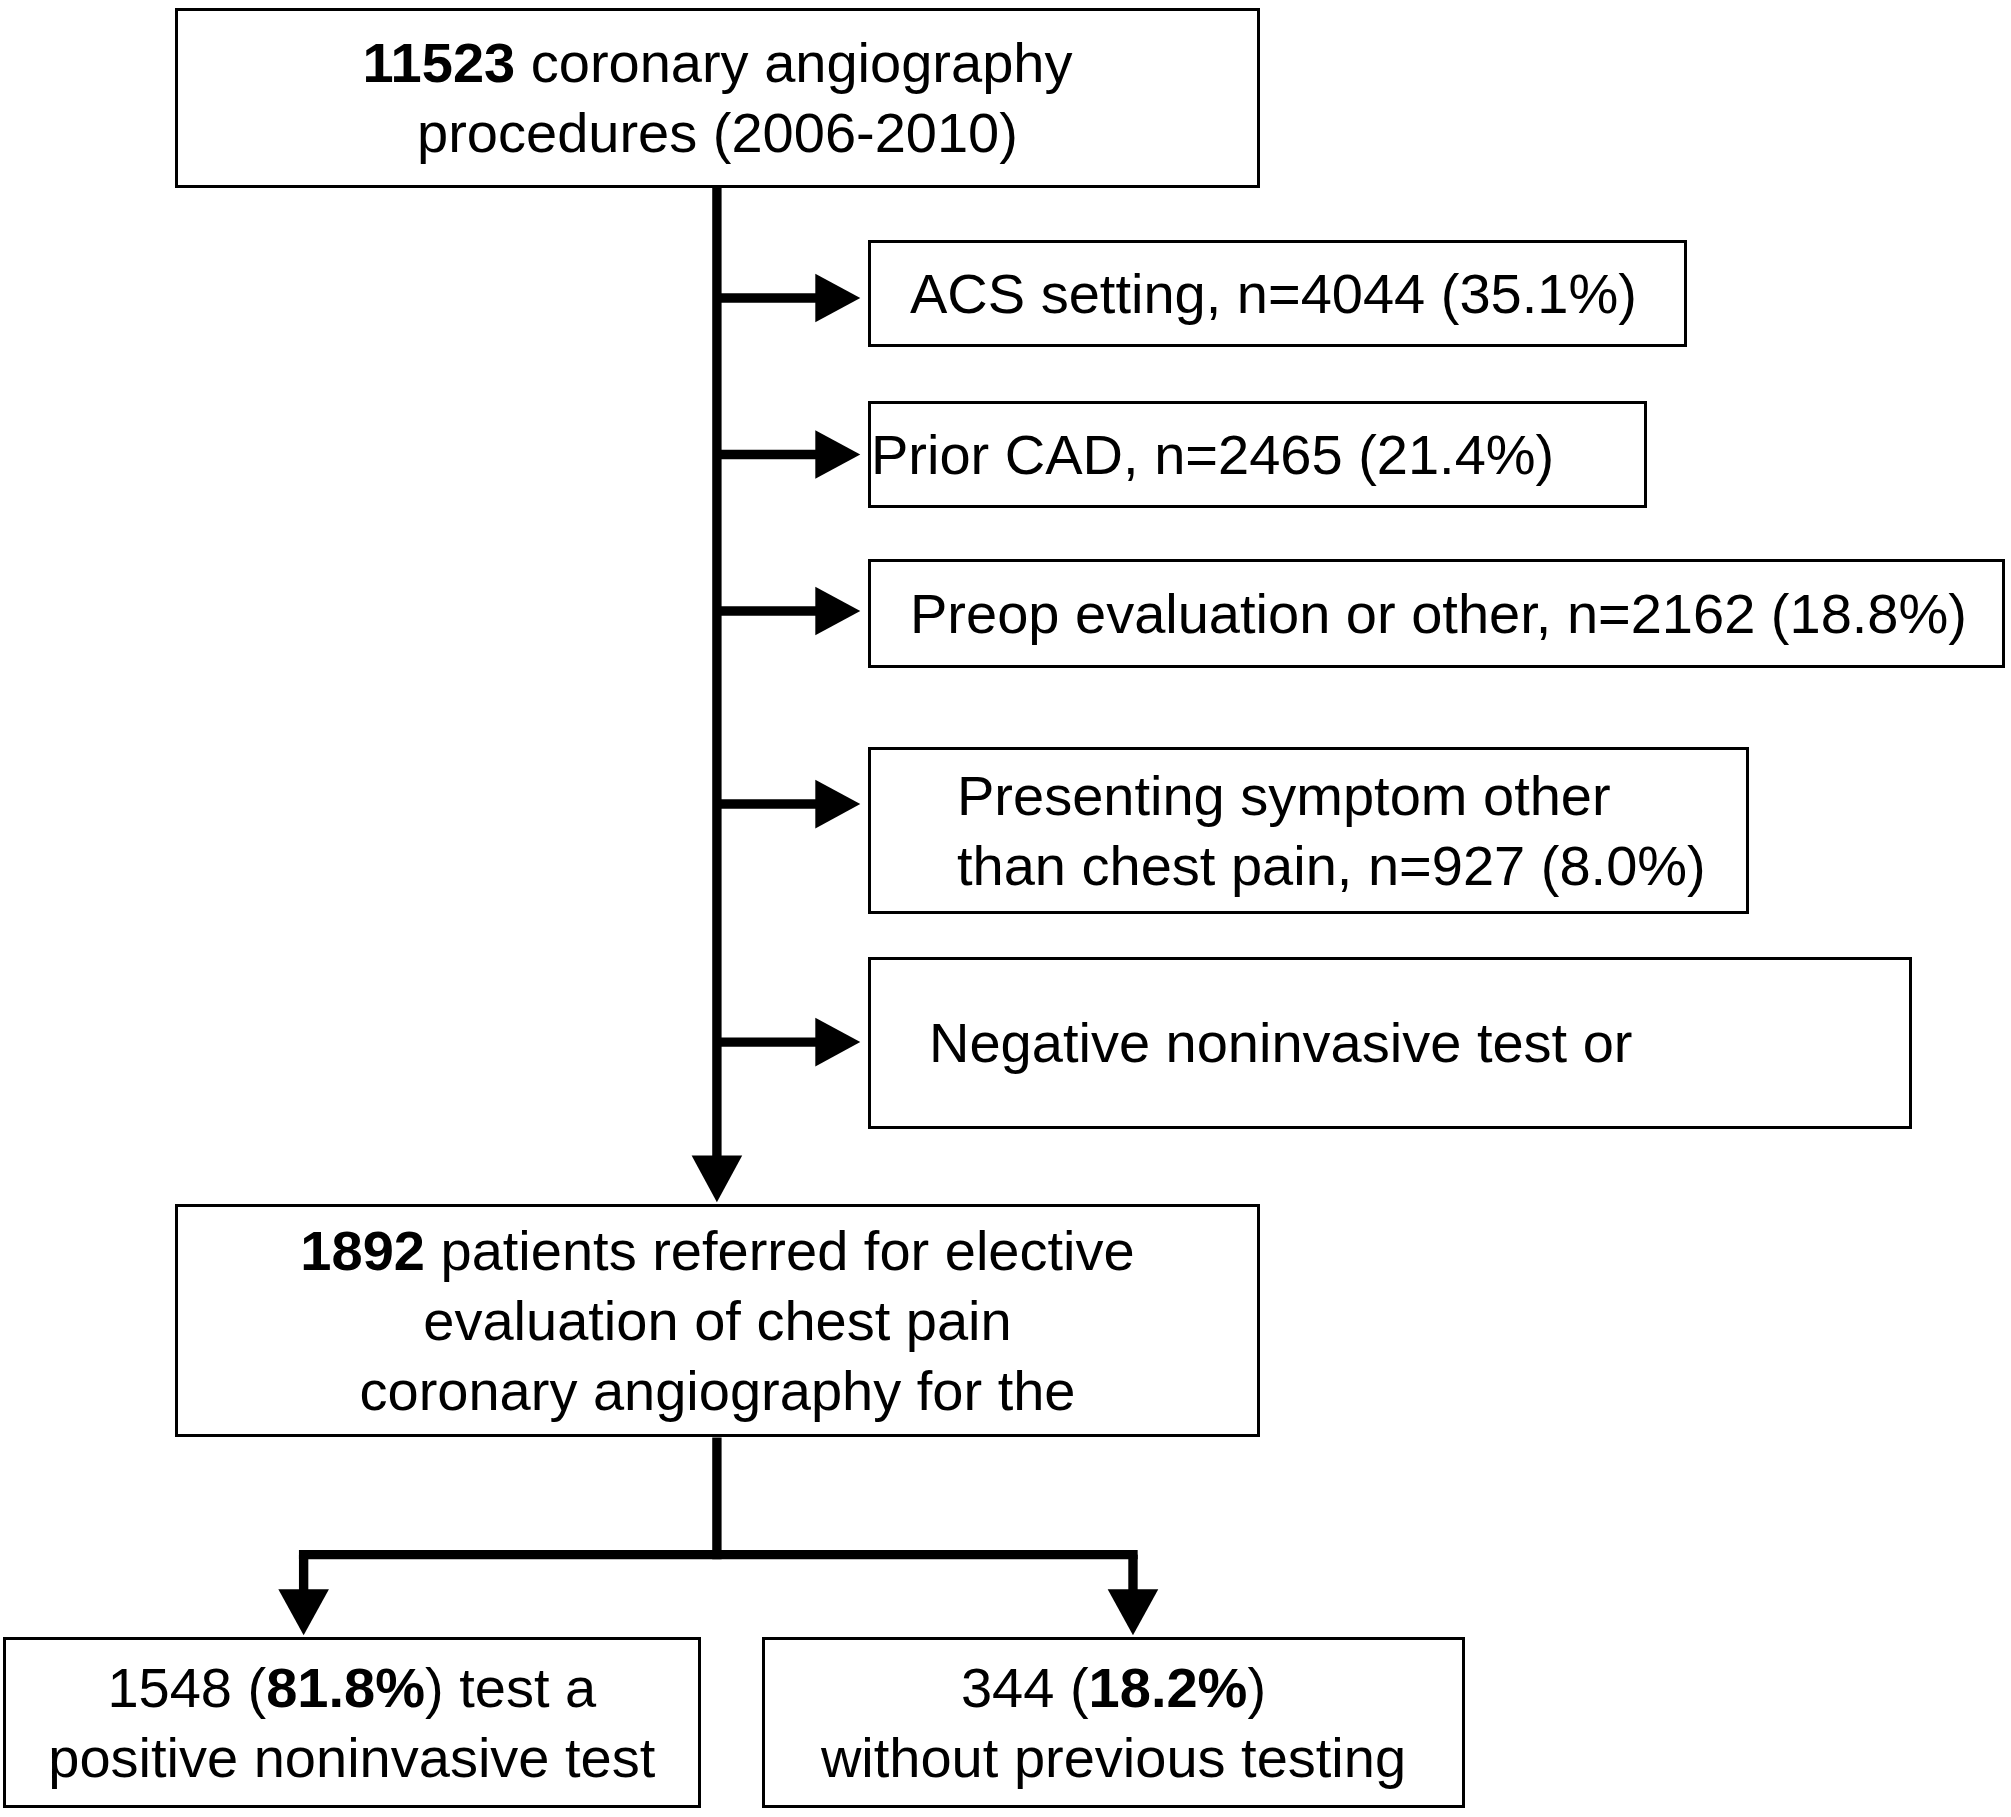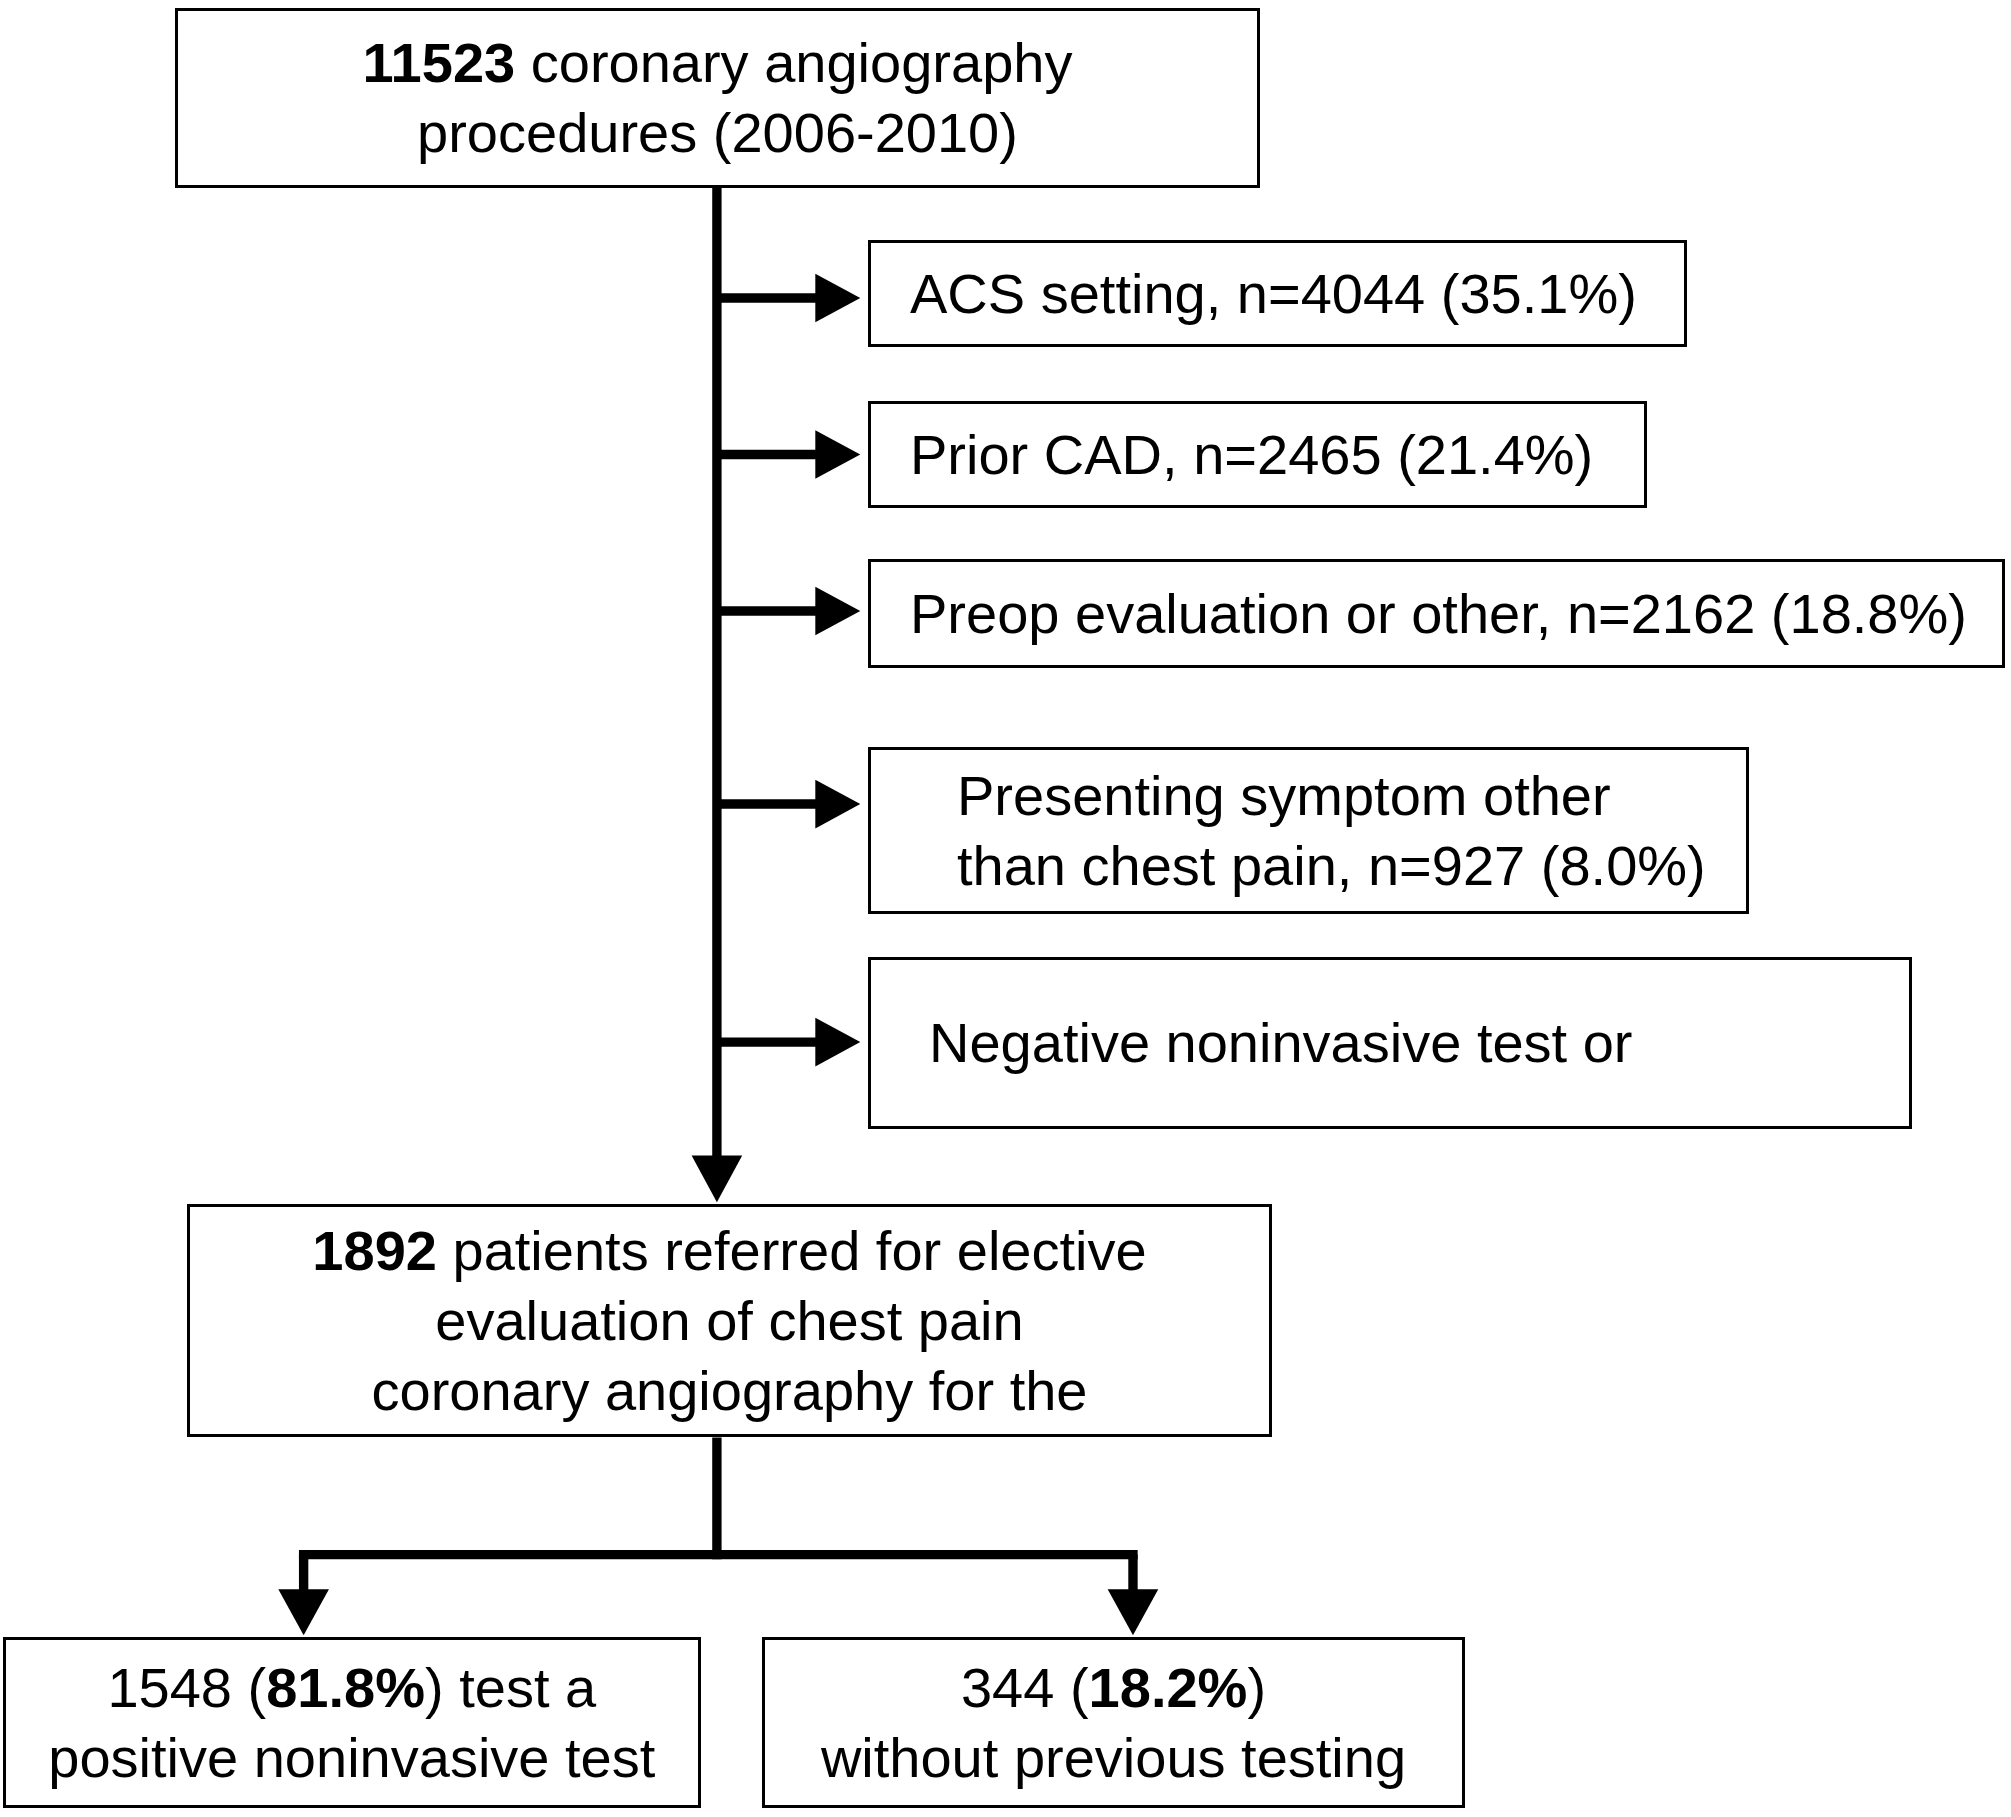--- a/index.html
+++ b/index.html
@@ -35,26 +35,26 @@
   }
   .center-text { align-items: center; text-align: center; }
   .left-text   { align-items: flex-start; text-align: left; }
   .line { white-space: nowrap; }
   b { font-weight: bold; }
 
   
   #total-box   { left: 175px;  top: 7.5px;    width: 1085px; height: 180px; }
   
   #excl-0 { left: 868px; top: 240px;  width: 819px;  height: 107px; padding-left: 39px; }
-  #excl-1 { left: 868px; top: 401px;  width: 779px;  height: 107px; padding-left: 39px; }
+  #excl-1 { left: 868px; top: 401px;  width: 779px;  height: 107px; }
   #excl-2 { left: 868px; top: 559px;  width: 1137px; height: 109px; padding-left: 39px; }
   #excl-3 { left: 868px; top: 747px;  width: 881px;  height: 167px; padding-left: 86px; }
   #excl-4 { left: 868px; top: 957px; width: 1044px; height: 172px; padding-left: 58px; }
   
-  #cohort-box  { left: 175px;  top: 1204px; width: 1085px; height: 233px; margin-left: 12px; }
+  #cohort-box  { left: 175px;  top: 1204px; width: 1085px; height: 233px; }
   
   #outcome-left  { left: 2.8px;   top: 1637px; width: 698px; height: 171px; }
   #outcome-right { left: 762px; top: 1637px; width: 703px; height: 171px; }
 
   .stroke { stroke: #000000; stroke-width: 10; }
   .fillhead { fill: #000000; }
 </style>
 </head>
 <body>
 

